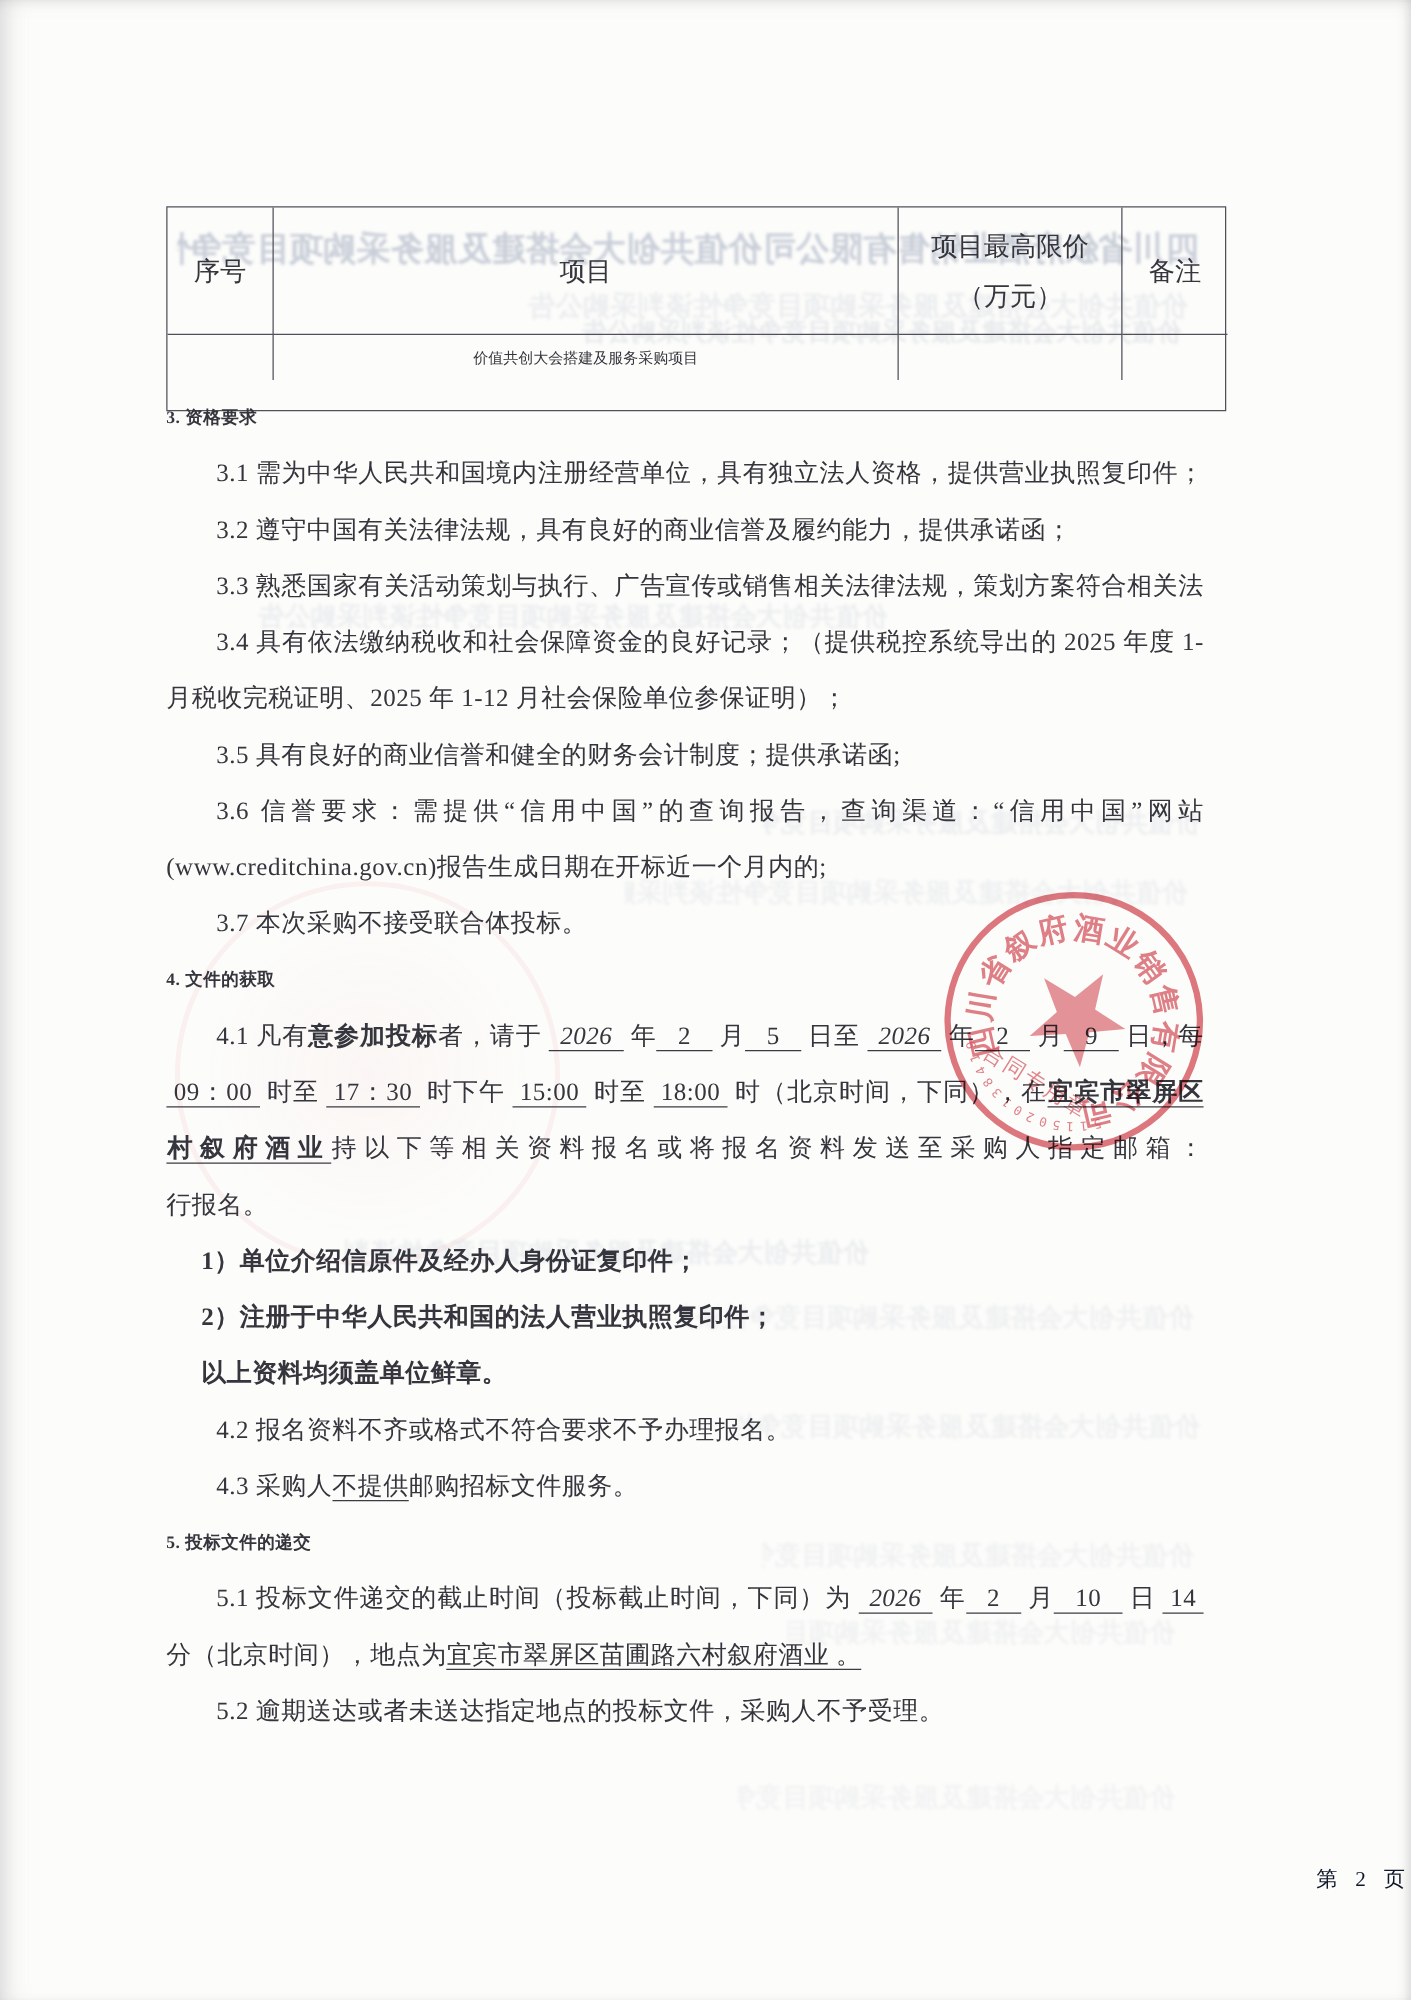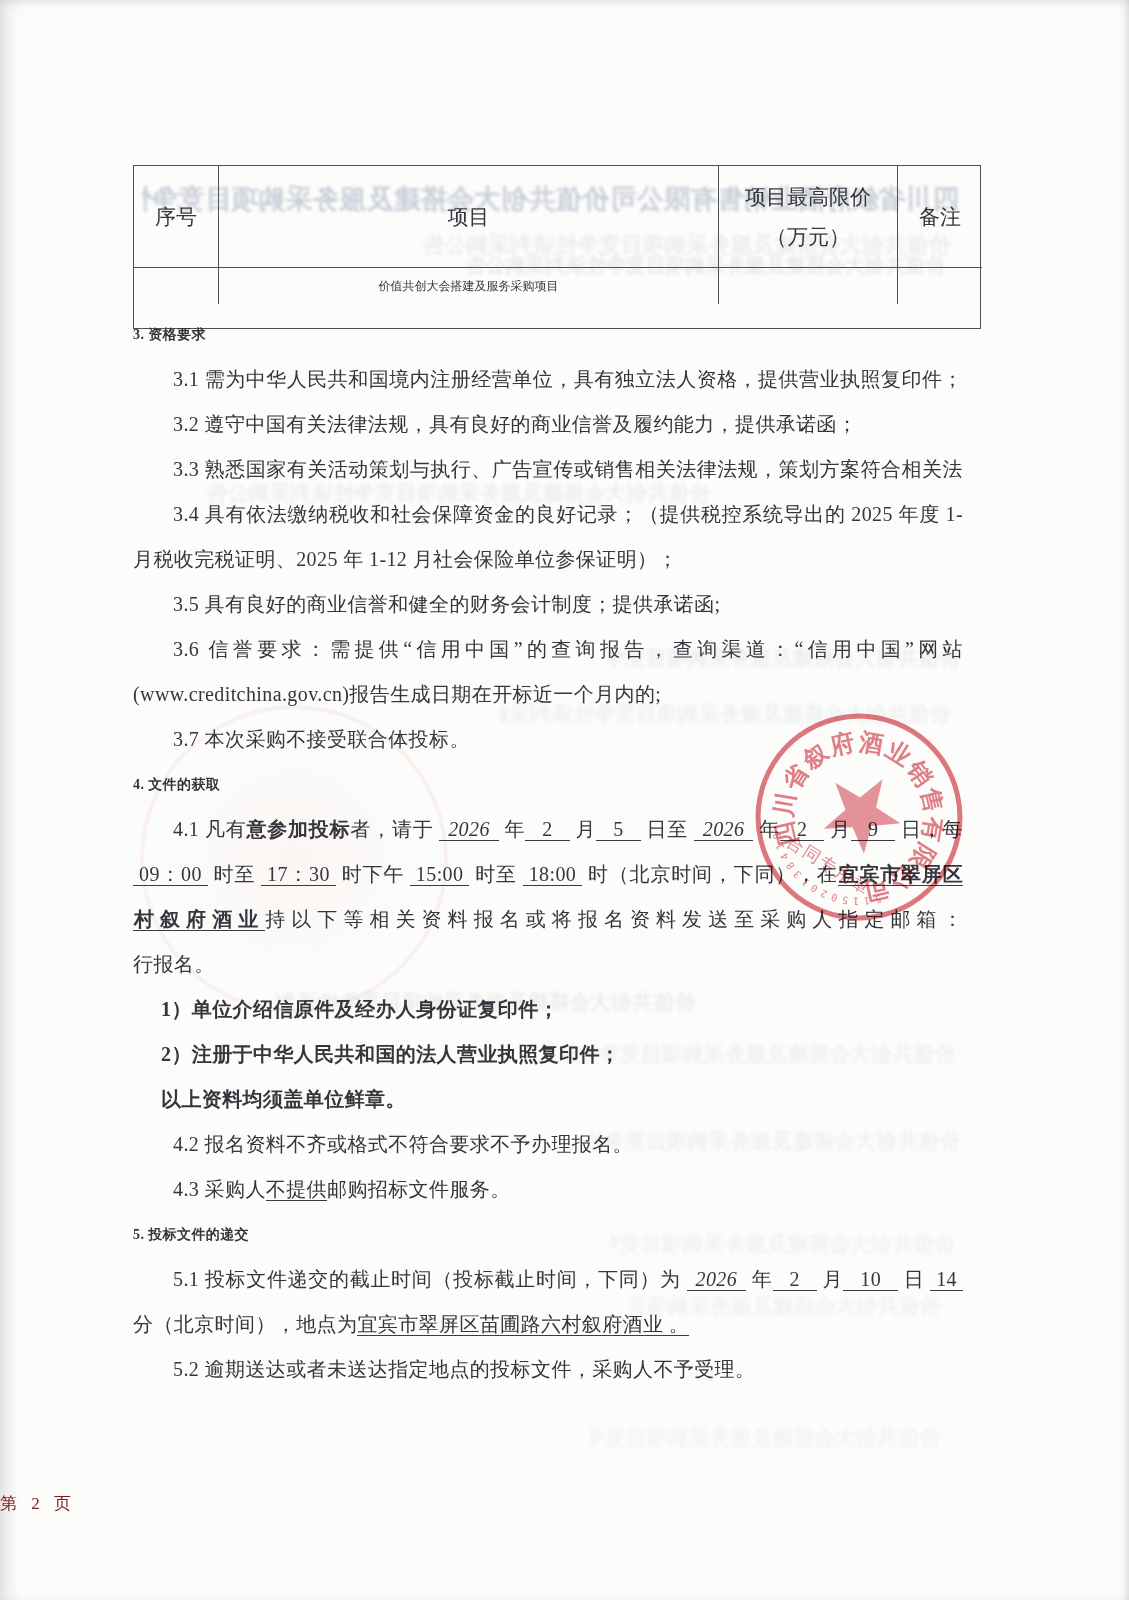--- a/index.html
+++ b/index.html
@@ -30,22 +30,22 @@
   .hd{font-weight:700;font-size:14px;}
   .i1{padding-left:40px;}
   .i2{padding-left:28px;}
   .b{font-weight:700;}
   .u{border-bottom:1.6px solid #3b3b44;}
   .u.py{padding:0 9px;font-style:italic;}   
   .u.pd{padding:0 17px;}  
   .u.pt{padding:0 6px;}   
   .bu{font-weight:700;border-bottom:1.6px solid #3b3b44;padding:0 1px;}
   
-  .footer{position:absolute;left:0;top:1492px;width:100%;text-align:left;
-    font-size:17px;color:#7f1d1d;letter-spacing:5px;}
+  .footer{position:absolute;left:0;top:1492px;width:100%;text-align:right;
+    font-size:17px;color:#0f172a;letter-spacing:5px;}
   
   .ghost{position:absolute;overflow:hidden;white-space:nowrap;
     transform:scaleX(-1);filter:blur(1.4px);color:#7d8aa6;
     font-family:"Liberation Serif","DejaVu Serif",serif;font-weight:700;pointer-events:none;}
   .ghost-seal{position:absolute;left:140px;top:705px;width:300px;height:300px;border-radius:50%;
     border:4px solid rgba(228,135,145,0.10);
     background:radial-gradient(circle at 50% 50%, rgba(228,135,145,0.05), transparent 62%);
     pointer-events:none;}
   
   .seal{position:absolute;left:748px;top:704px;width:222px;height:226px;mix-blend-mode:multiply;}

